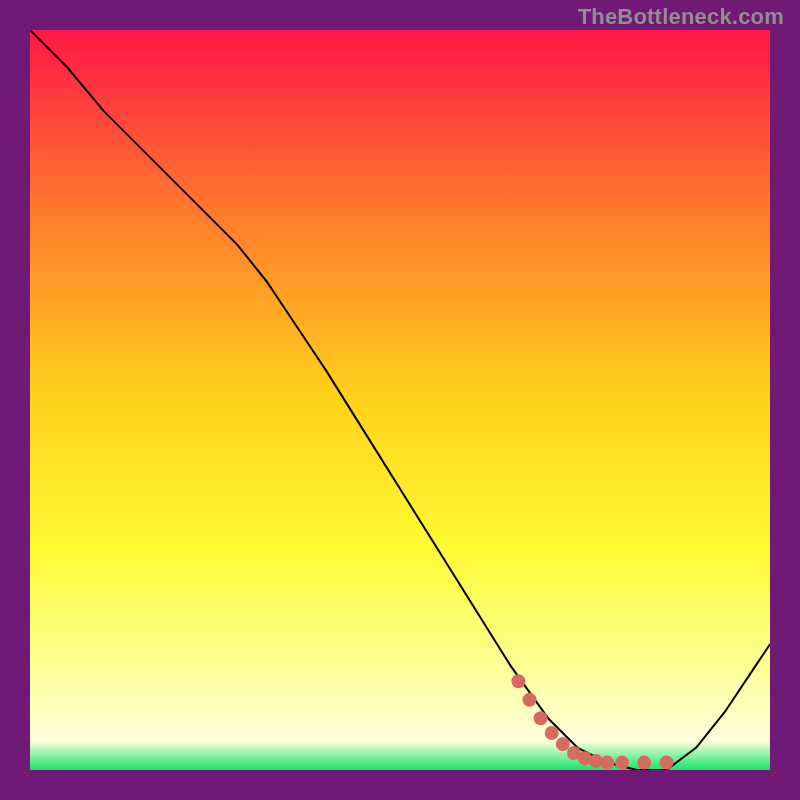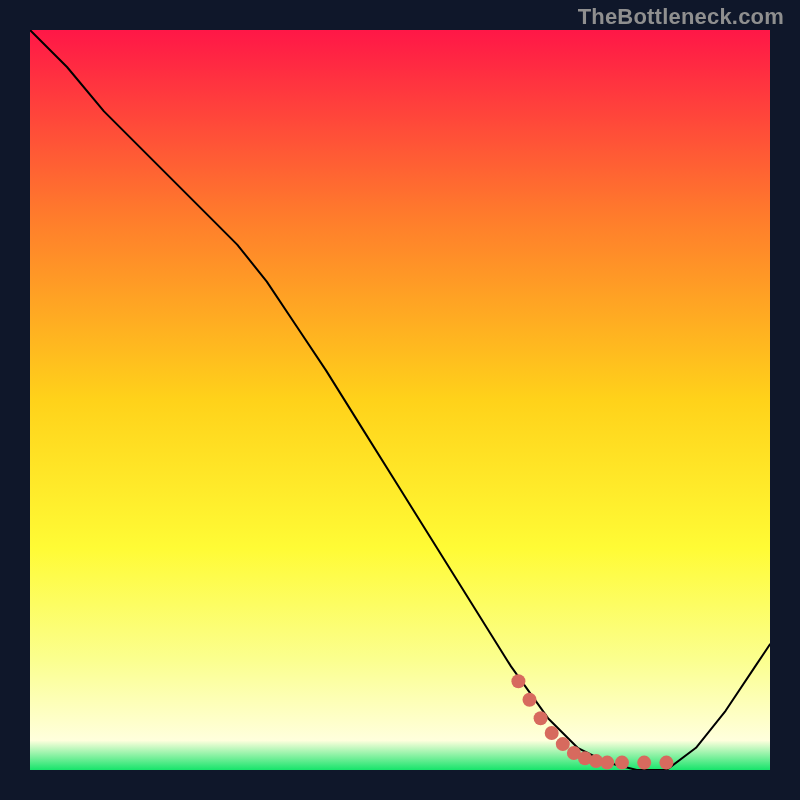--- a/index.html
+++ b/index.html
@@ -13,21 +13,21 @@
   }
   .frame {
     position: absolute;
     box-sizing: border-box;
   }
   .plot-outer {
     left: 0;
     top: 0;
     width: 800px;
     height: 800px;
-    background: #0f172a;
+    background: #701a75;
   }
   .watermark {
     position: absolute;
     top: 4px;
     right: 16px;
     color: #8f8f8f;
     font-family: Arial, Helvetica, sans-serif;
     font-size: 22px;
     font-weight: bold;
     letter-spacing: 0.2px;

